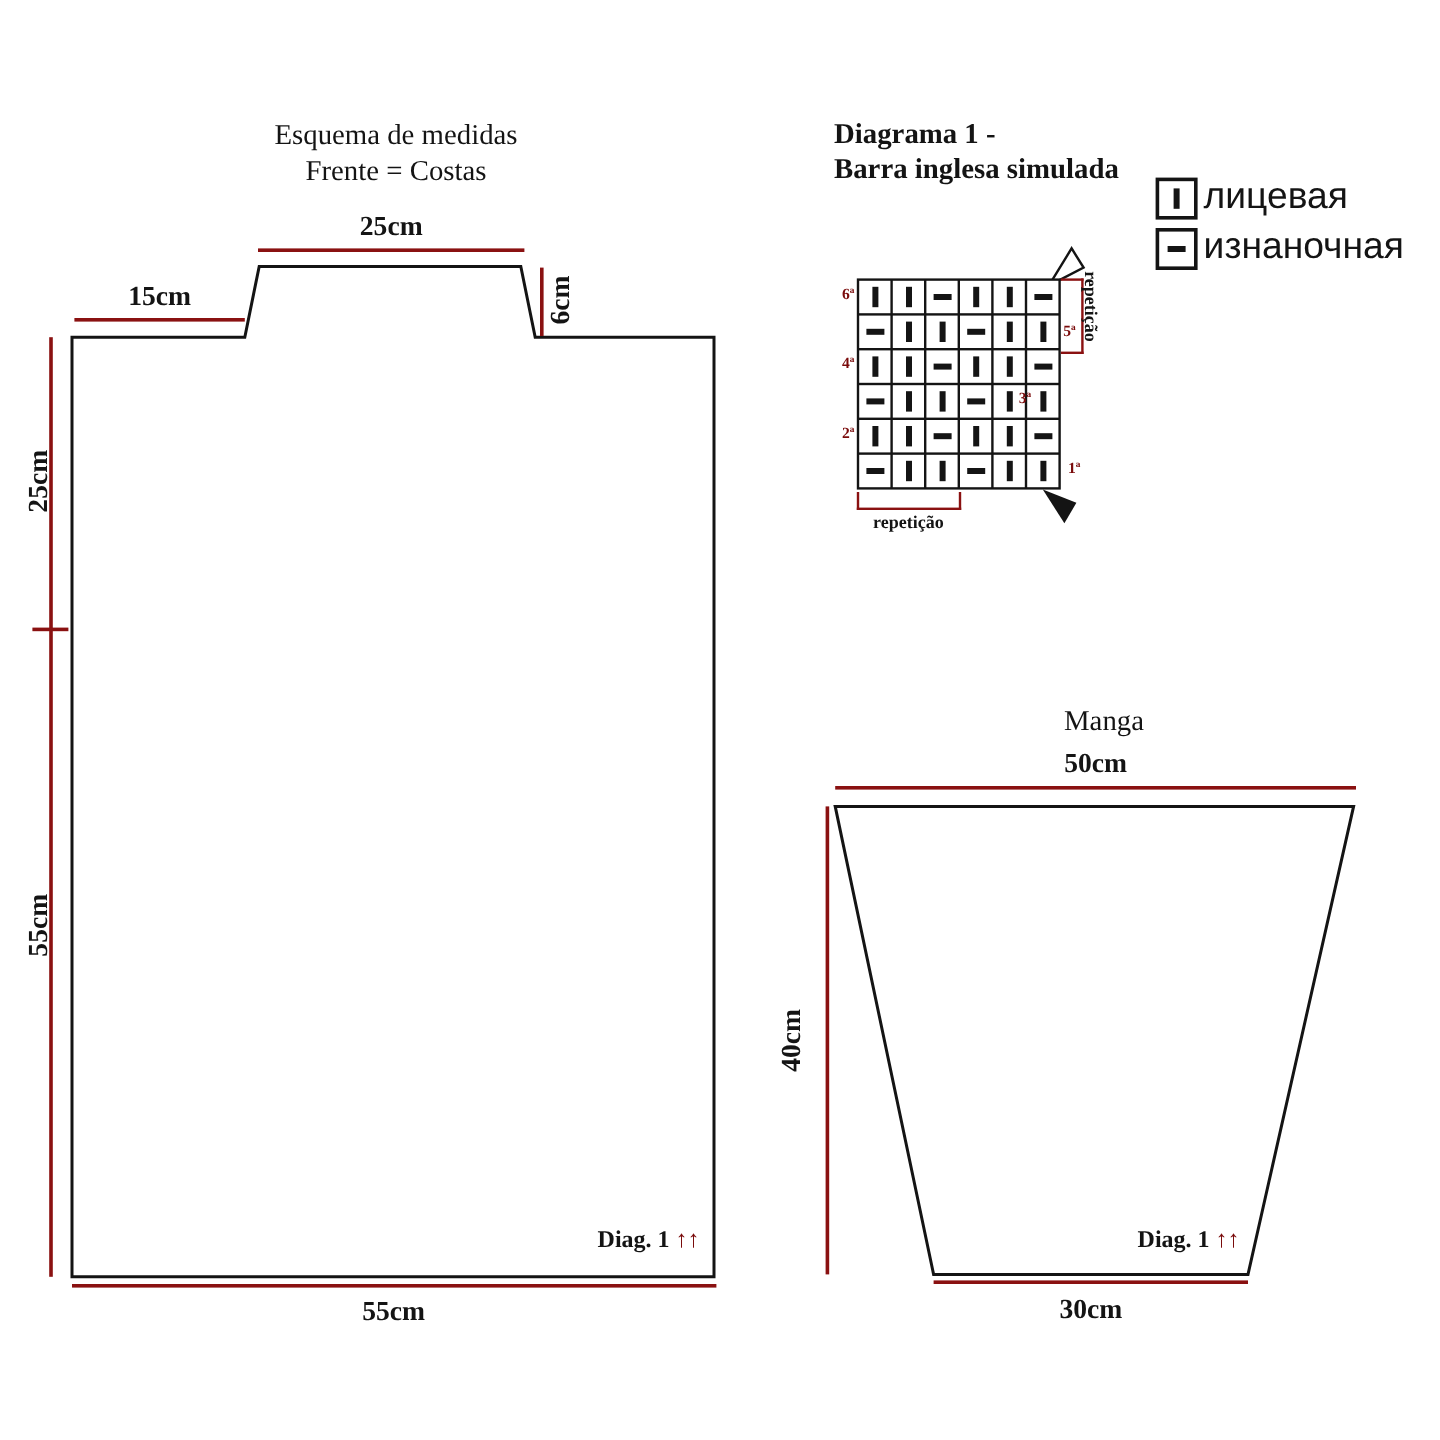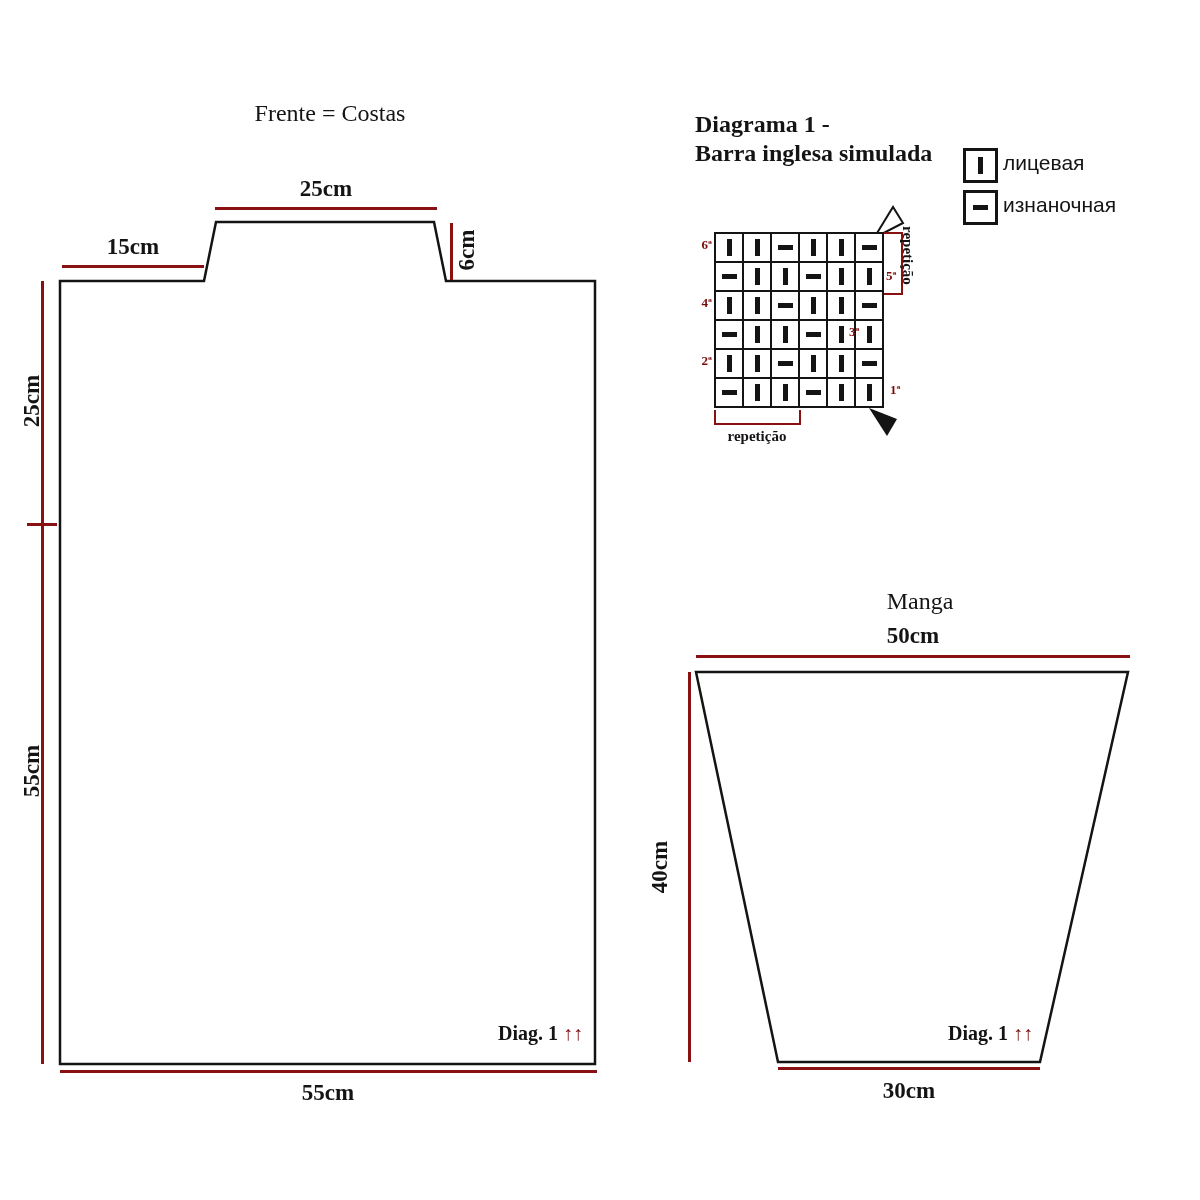--- a/index.html
+++ b/index.html
@@ -7,21 +7,21 @@
     width:1200px; height:1200px; background:#ffffff; position:relative;
     font-family:"Liberation Serif", serif; color:#141414; overflow:hidden;
   }
   .abs { position:absolute; }
   .center { text-align:center; }
   .measure-label { font-size:23px; font-weight:bold; color:#141414; }
   .redline { background:#8a1111; }
   .red-text { color:#7a0b0b; }
   .vlabel { display:flex; align-items:center; justify-content:center; transform:rotate(-90deg); }
   .title { font-size:24px; line-height:30px; }
-  .chart-title { font-size:24px; line-height:29px; font-weight:bold;margin-top:12px; }
+  .chart-title { font-size:24px; line-height:29px; font-weight:bold; }
   .obs { font-size:17px; line-height:21px; font-weight:bold; color:#7a0b0b; }
   .rowlab { font-size:13px; font-weight:bold; color:#7a0b0b; width:24px; }
   .rep-label { font-size:15px; font-weight:bold; color:#141414; }
   .diag-label { font-size:20px; font-weight:bold; white-space:nowrap; }
 
   
   #chart-grid {
     left:714px; top:232px; background:#141414;
     display:grid; grid-template-columns:repeat(6,26px); grid-auto-rows:27px;
     gap:2px; padding:2px;
@@ -39,33 +39,34 @@
     left:714px; top:410px; width:83px; height:13px;
     border-left:2.5px solid #8a1111; border-right:2.5px solid #8a1111; border-bottom:2.5px solid #8a1111;
   }
   .rep-vertical { left:899px; top:226px; height:92px; writing-mode:vertical-rl; }
 
   
   .legend-box {
     width:29px; height:29px; border:3px solid #141414; background:#fff;
     display:flex; align-items:center; justify-content:center;
   }
-  .legend-text { font-family:"Liberation Sans", sans-serif; font-size:21px; line-height:34px; color:#141414; }
+  .legend-text { font-family:"Liberation Sans", sans-serif; font-size:31px; line-height:34px; color:#141414; }
 </style>
 </head>
 <body>
 
 <svg class="abs" style="left:0;top:0" width="1200" height="1200">
   <path d="M60 1064 L60 281 L204 281 L216 222 L434 222 L446 281 L595 281 L595 1064 Z" fill="none" stroke="#141414" stroke-width="2.5"></path>
   <polygon points="696,672 1128,672 1040,1062 778,1062" fill="none" stroke="#141414" stroke-width="2.5"></polygon>
   <polygon points="874,238 893,207 903,223" fill="#ffffff" stroke="#141414" stroke-width="2"></polygon>
   <polygon points="869,408 887,436 897,419" fill="#141414"></polygon>
 </svg>
 
 <div class="abs title center" style="left:160px;top:98px;width:340px">
+  <div>Esquema de medidas</div>
   <div>Frente = Costas</div>
 </div>
 
 <div class="abs measure-label center" style="left:215px;top:176px;width:222px">25cm</div>
 <div class="abs redline" style="left:215px;top:207px;width:222px;height:3px"></div>
 
 <div class="abs measure-label center" style="left:63px;top:234px;width:140px">15cm</div>
 <div class="abs redline" style="left:62px;top:265px;width:142px;height:3px"></div>
 
 <div class="abs redline" style="left:450px;top:223px;width:3px;height:57px"></div>

